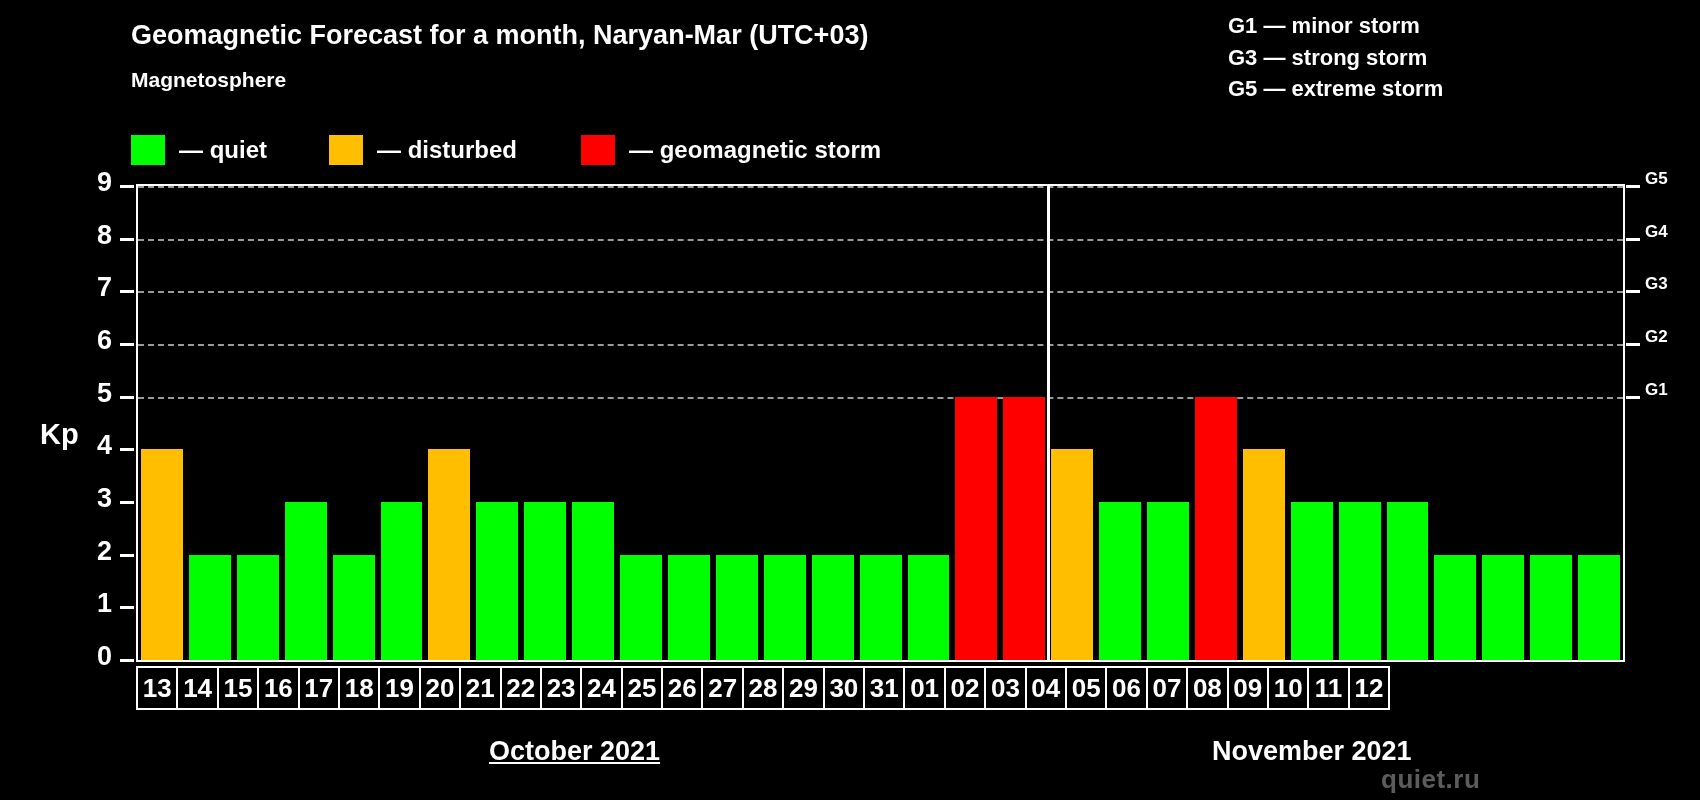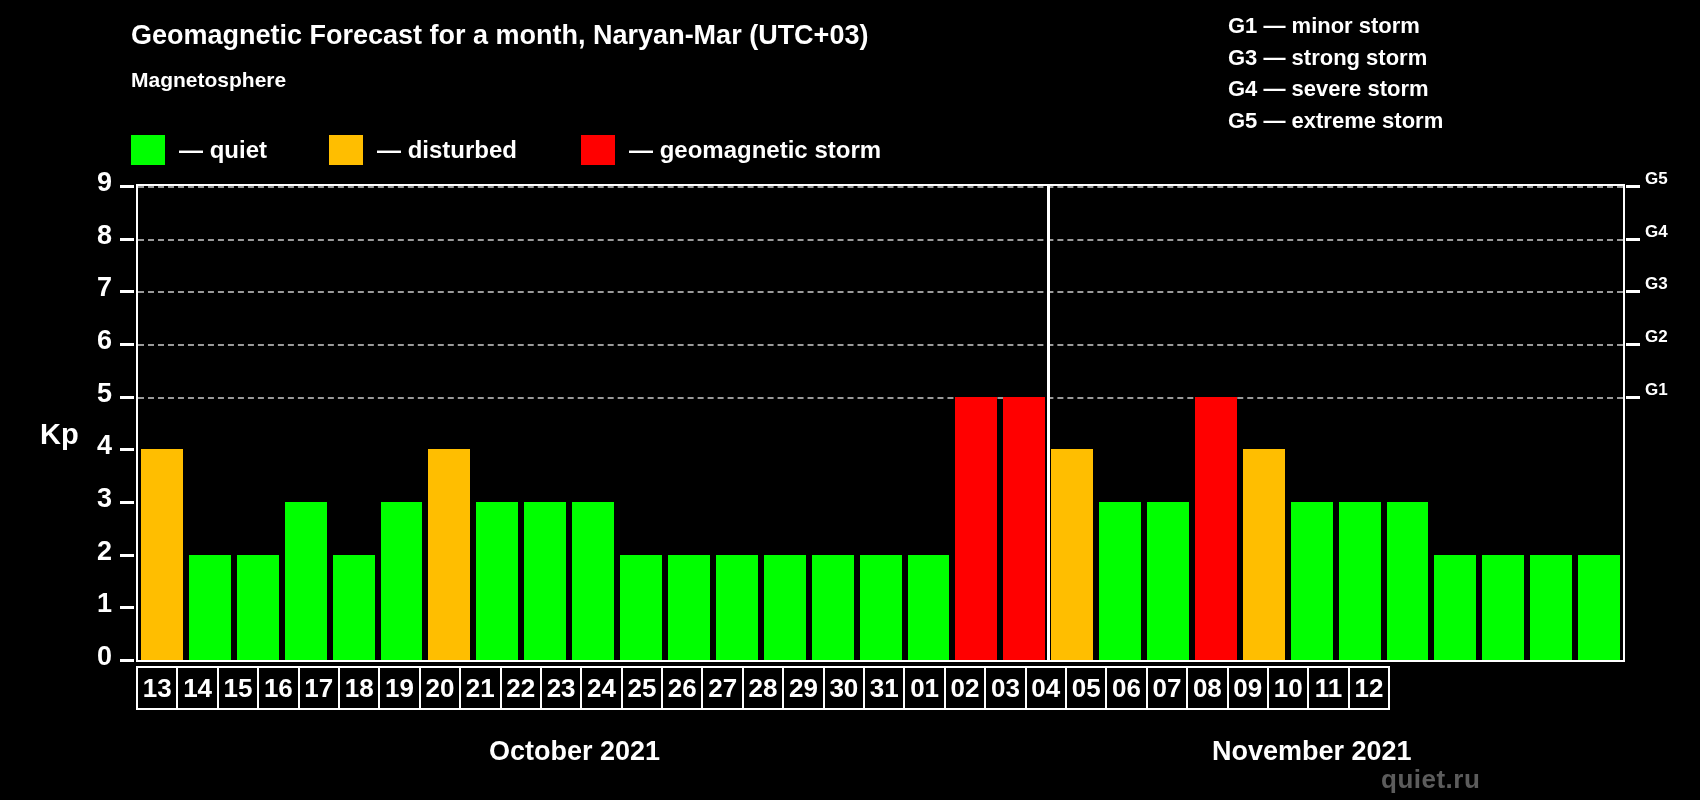--- a/index.html
+++ b/index.html
@@ -102,21 +102,21 @@
     display:flex;align-items:center;justify-content:center;
     font-size:26px;font-weight:bold;color:#fff;
     background:#000;
   }
   .day-cell:last-child{margin-right:0;}
 
   .month{
     position:absolute;top:736px;
     font-size:27px;font-weight:bold;white-space:nowrap;
   }
-  .month-oct{left:489px;}
+  .month-oct{left:489px;text-decoration:underline;}
   .month-nov{left:1212px;}
 
   .watermark{
     position:absolute;left:1381px;top:764px;
     font-size:26px;font-weight:bold;color:#5c5c5c;
     letter-spacing:0.5px;
   }
 </style>
 </head>
 <body>
@@ -139,21 +139,20 @@
       <span style="display: inline-block; width: 64px;"></span>
       <div class="legend-item">
         <span class="sw" style="background: rgb(255, 0, 0);"></span>
         <span class="legend-txt">— geomagnetic storm</span>
       </div>
     </div>
 
   <div class="gscale" id="gscale">
       <div>G1 — minor storm</div>
       <div>G3 — strong storm</div>
-      <div>G4 — severe storm</div>
       <div>G5 — extreme storm</div>
     </div>
 
   <div class="kp-label">Kp</div>
 
   <div id="yaxis">
       <div class="ylab" style="top: 167px;">9</div>
       <div class="ytick-mark" style="top: 185px;"></div>
       <div class="ylab" style="top: 219.667px;">8</div>
       <div class="ytick-mark" style="top: 237.667px;"></div>

